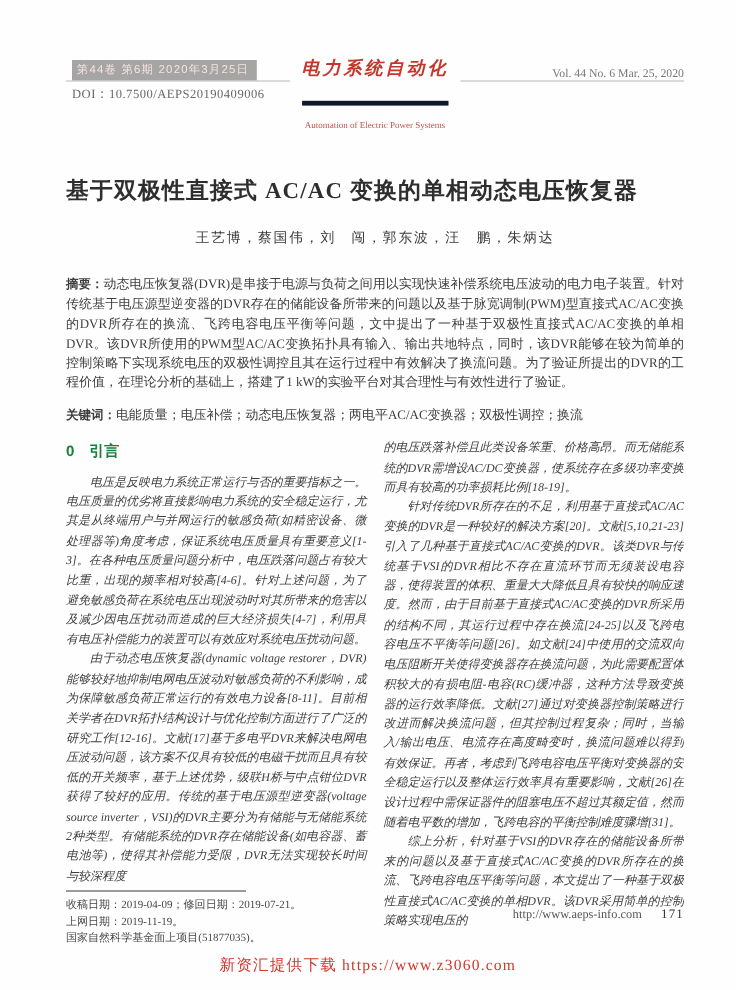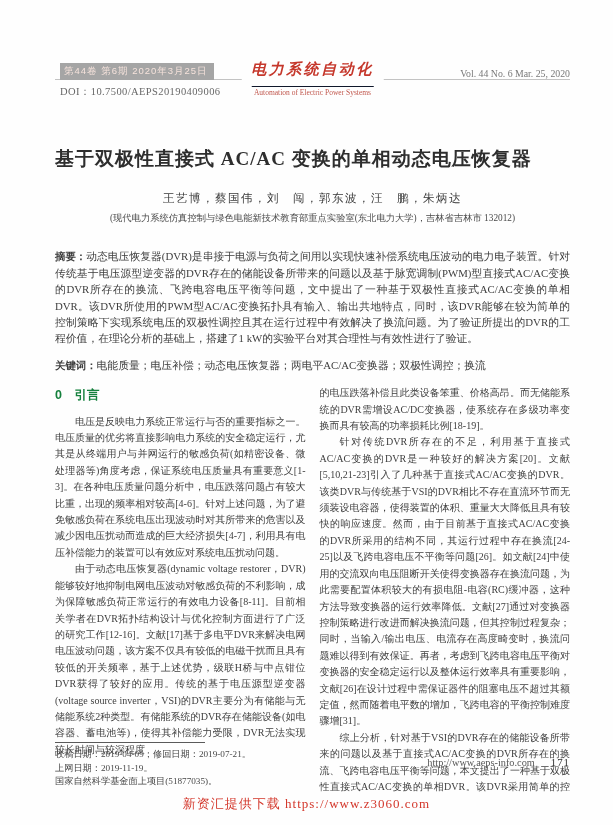--- a/index.html
+++ b/index.html
@@ -7,41 +7,41 @@
     position:relative;
     width:613px; height:825px;
     margin:0 auto;
     background:#fefefe;
     font-family:"Liberation Serif","DejaVu Serif",serif;
     color:#3c3c3c;
     overflow:hidden;
   }
 
   
-  .hdr { position:absolute; top:60px; left:55px; right:43px; height:44px; }
+  .hdr { position:absolute; top:48px; left:55px; right:43px; height:44px; }
   .hdr-rule { position:absolute; top:19px; left:0; right:0; border-top:1px solid #c3c3c3; }
   .hdr-left { position:absolute; left:5px; top:0; }
   .issue-badge {
     display:inline-block;
     background:#a5a5a5; color:#f6e3dc;
     font-family:"Liberation Sans","DejaVu Sans",sans-serif;
     font-size:9.5px; padding:2px 6px 2px 4px; letter-spacing:1px;
   }
   .doi { margin-top:5px; font-size:10.5px; color:#676767; letter-spacing:0.4px; }
   .hdr-center {
     position:absolute; left:50%; top:0; transform:translateX(-50%);
     text-align:center; background:#fefefe; padding:0 10px; z-index:2;
   }
   .journal-cn {
     color:#c5372b; font-weight:bold; font-style:italic;
     font-size:15px; letter-spacing:2.5px; white-space:nowrap;
   }
   .journal-en {
-    color:#c0564c; font-size:7.5px; margin-top:7px; white-space:nowrap;
-    border-top:1px solid #0f172a; padding-top:1px;
+    color:#c0564c; font-size:7.5px; margin-top:17px; white-space:nowrap;
+    border-top:4px solid #0f172a; padding-top:12px;
   }
   .hdr-right { position:absolute; right:0; top:8px; font-size:9.8px; color:#777777; }
 
   
   .content { position:absolute; top:138px; left:55px; right:43px; }
   .title {
     margin:8px 0 0 0; text-align:left;
     font-size:19px; font-weight:bold; color:#2e2e2e; letter-spacing:1px;
   }
   .authors { margin-top:19px; text-align:center; font-size:11.5px; letter-spacing:1.5px; color:#393939; }
@@ -52,21 +52,21 @@
   .keywords { margin-top:5px; font-size:10.8px; line-height:16.2px; text-align:justify; color:#3d3d3d; }
 
   
   .columns { display:flex; gap:14px; margin-top:11px; height:412px; overflow:hidden; }
   .col { flex:1; font-size:10px; line-height:16.4px; text-align:justify; color:#3e3e3e; }
   .sec-head {
     font-family:"Liberation Sans","DejaVu Sans",sans-serif;
     font-size:12.5px; font-weight:bold; color:#15803d;
     margin:2px 0 10px 0;
   }
-  .col p { margin:0; }
+  .col p { margin:0;font-style:italic; }
   .col p.indent { text-indent:2em; }
 
   
   .footnote { position:absolute; left:55px; top:742px; width:262px; font-size:9.2px; line-height:13.5px; color:#474747; }
   .footnote-rule { width:150px; border-top:1px solid #5a5a5a; margin-bottom:5px; }
   .page-footer { position:absolute; right:43px; top:756px; font-size:10.3px; color:#565656; }
   .page-footer .pg { color:#323232; font-size:10.8px; margin-left:16px; letter-spacing:1px; }
   .watermark {
     position:absolute; left:0; right:0; top:795px; text-align:center;
     color:#d3362a; font-size:13px; letter-spacing:1px;
@@ -87,21 +87,20 @@
     <div class="hdr-center">
       <div class="journal-cn">电力系统自动化</div>
       <div class="journal-en">Automation of Electric Power Systems</div>
     </div>
     <div class="hdr-right">Vol. 44 No. 6 Mar. 25, 2020</div>
   </div>
 
   <div class="content">
     <h1 class="title">基于双极性直接式 AC/AC 变换的单相动态电压恢复器</h1>
     <div class="authors">王艺博，蔡国伟，刘　闯，郭东波，汪　鹏，朱炳达</div>
-    <div class="affiliation">(现代电力系统仿真控制与绿色电能新技术教育部重点实验室(东北电力大学)，吉林省吉林市 132012)</div>
 
     <p class="abstract"><span class="lbl">摘要：</span><span>动态电压恢复器(DVR)是串接于电源与负荷之间用以实现快速补偿系统电压波动的电力电子装置。针对传统基于电压源型逆变器的DVR存在的储能设备所带来的问题以及基于脉宽调制(PWM)型直接式AC/AC变换的DVR所存在的换流、飞跨电容电压平衡等问题，文中提出了一种基于双极性直接式AC/AC变换的单相DVR。该DVR所使用的PWM型AC/AC变换拓扑具有输入、输出共地特点，同时，该DVR能够在较为简单的控制策略下实现系统电压的双极性调控且其在运行过程中有效解决了换流问题。为了验证所提出的DVR的工程价值，在理论分析的基础上，搭建了1 kW的实验平台对其合理性与有效性进行了验证。</span></p>
 
     <p class="keywords"><span class="lbl">关键词：</span><span>电能质量；电压补偿；动态电压恢复器；两电平AC/AC变换器；双极性调控；换流</span></p>
 
     <div class="columns">
       <div class="col">
         <h2 class="sec-head">0　引言</h2>
         <p class="indent">电压是反映电力系统正常运行与否的重要指标之一。电压质量的优劣将直接影响电力系统的安全稳定运行，尤其是从终端用户与并网运行的敏感负荷(如精密设备、微处理器等)角度考虑，保证系统电压质量具有重要意义[1-3]。在各种电压质量问题分析中，电压跌落问题占有较大比重，出现的频率相对较高[4-6]。针对上述问题，为了避免敏感负荷在系统电压出现波动时对其所带来的危害以及减少因电压扰动而造成的巨大经济损失[4-7]，利用具有电压补偿能力的装置可以有效应对系统电压扰动问题。</p>
         <p class="indent">由于动态电压恢复器(dynamic voltage restorer，DVR)能够较好地抑制电网电压波动对敏感负荷的不利影响，成为保障敏感负荷正常运行的有效电力设备[8-11]。目前相关学者在DVR拓扑结构设计与优化控制方面进行了广泛的研究工作[12-16]。文献[17]基于多电平DVR来解决电网电压波动问题，该方案不仅具有较低的电磁干扰而且具有较低的开关频率，基于上述优势，级联H桥与中点钳位DVR获得了较好的应用。传统的基于电压源型逆变器(voltage source inverter，VSI)的DVR主要分为有储能与无储能系统2种类型。有储能系统的DVR存在储能设备(如电容器、蓄电池等)，使得其补偿能力受限，DVR无法实现较长时间与较深程度</p>

